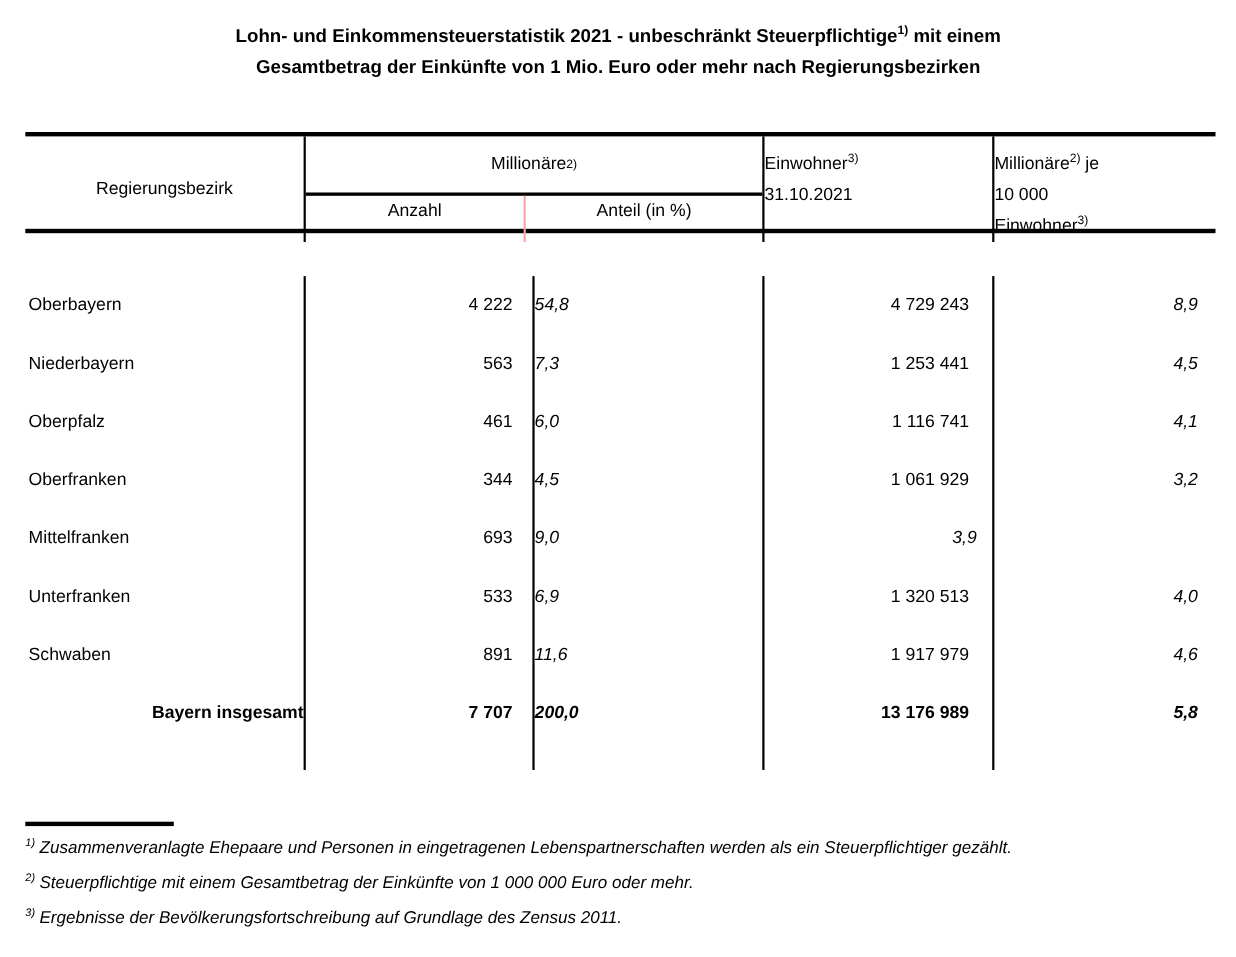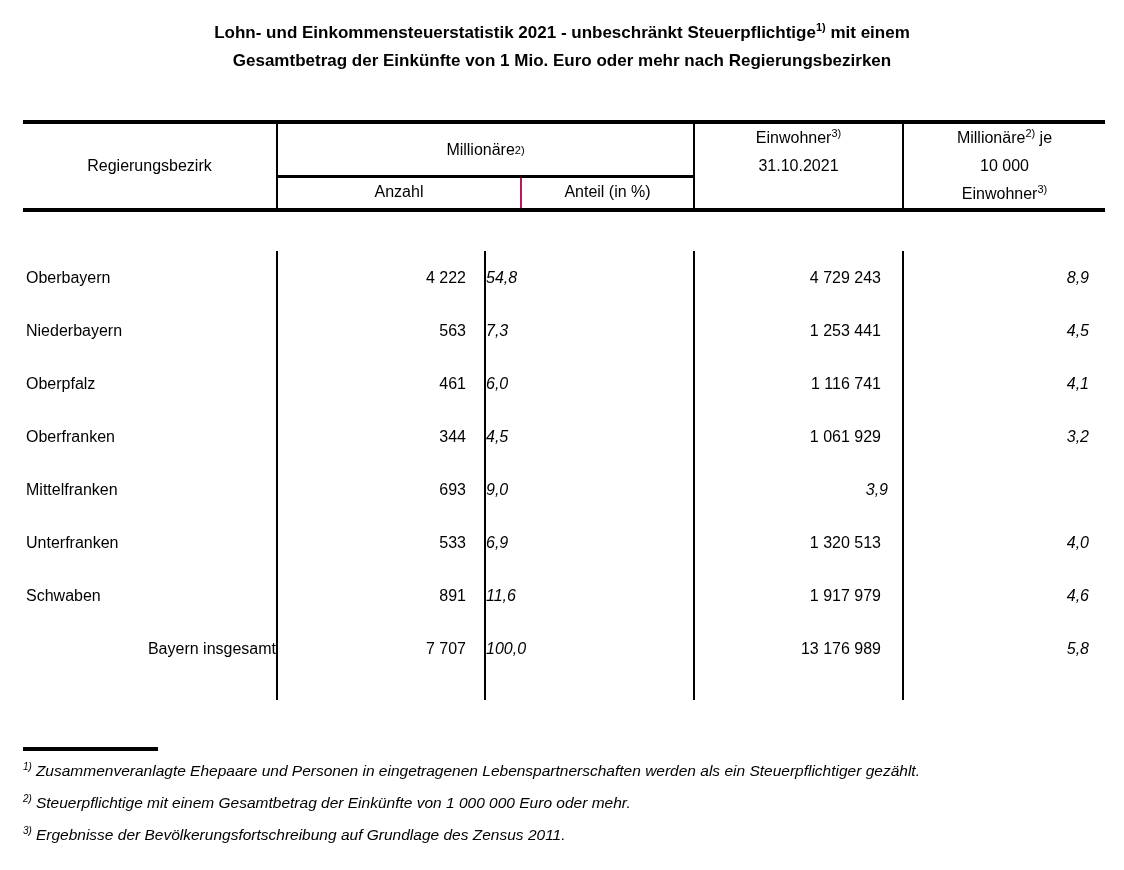--- a/index.html
+++ b/index.html
@@ -41,27 +41,27 @@
     display: flex; align-items: center; justify-content: center;
   }
   .h-mill-group { border-right: 2px solid #000; display: flex; flex-direction: column; }
   .h-mill-top {
     height: 54px;
     border-bottom: 3px solid #000;
     display: flex; align-items: center; justify-content: center;
   }
   .h-mill-bottom { display: flex; flex: 1; }
   .h-anzahl {
-    width: 244px;
-    border-right: 2px solid #be185d;
+    width: 200px;
+    border-right: 2px solid #fca5a5;
     text-align: center; line-height: 27px;
   }
   .h-anteil { flex: 1; text-align: center; line-height: 27px; }
   .h-einwohner { border-right: 2px solid #000; }
-  .h-einwohner, .h-rate { text-align: center; line-height: 28px; padding-top: 0px; }
+  .h-einwohner, .h-rate { text-align: left; line-height: 28px; padding-top: 12px; }
 
   
   .tbody { position: relative; height: 463px; }
   .vline { position: absolute; top: 0; width: 2px; height: 449px; background: #000; }
   .vline.v1 { left: 253px; }
   .vline.v2 { left: 461px; }
   .vline.v3 { left: 670px; }
   .vline.v4 { left: 879px; }
 
   .row {
@@ -69,21 +69,21 @@
     grid-template-columns: 255px 208px 209px 209px 201px;
     height: 53px;
     line-height: 53px;
   }
   .row.first { margin-top: 39px; }
   .c-name   { padding-left: 3px; text-align: left; }
   .c-anzahl { text-align: right; padding-right: 20px; }
   .c-anteil { text-align: left; padding-right: 30px; font-style: italic; }
   .c-einw   { text-align: right; padding-right: 23px; }
   .c-rate   { text-align: right; padding-right: 16px; font-style: italic; }
-  .row.total { font-weight: normal; }
+  .row.total { font-weight: bold; }
   .row.total .c-name { text-align: right; padding-right: 2px; }
 
   
   .footnotes { margin: 33px 0 0 23px; font-size: 15.5px; font-style: italic; }
   .fn-rule { width: 135px; height: 4px; background: #000; margin-bottom: 4px; }
   .fn { line-height: 32px; white-space: nowrap; }
   .fn .sup { font-size: 10px; padding-right: 4px; }
 </style>
 </head>
 <body>
@@ -170,21 +170,21 @@
       <div class="row">
         <div class="c-name">Schwaben</div>
         <div class="c-anzahl">891</div>
         <div class="c-anteil">11,6</div>
         <div class="c-einw">1 917 979</div>
         <div class="c-rate">4,6</div>
       </div>
       <div class="row total">
         <div class="c-name">Bayern insgesamt</div>
         <div class="c-anzahl">7 707</div>
-        <div class="c-anteil">100,0</div>
+        <div class="c-anteil">200,0</div>
         <div class="c-einw">13 176 989</div>
         <div class="c-rate">5,8</div>
       </div>
     </div>
   </div>
 
   <div class="footnotes">
     <div class="fn-rule"></div>
     <div class="fn"><span class="sup">1)</span><span>Zusammenveranlagte Ehepaare und Personen in eingetragenen Lebenspartnerschaften werden als ein Steuerpflichtiger gezählt.</span></div>
     <div class="fn"><span class="sup">2)</span><span>Steuerpflichtige mit einem Gesamtbetrag der Einkünfte von 1 000 000 Euro oder mehr.</span></div>

